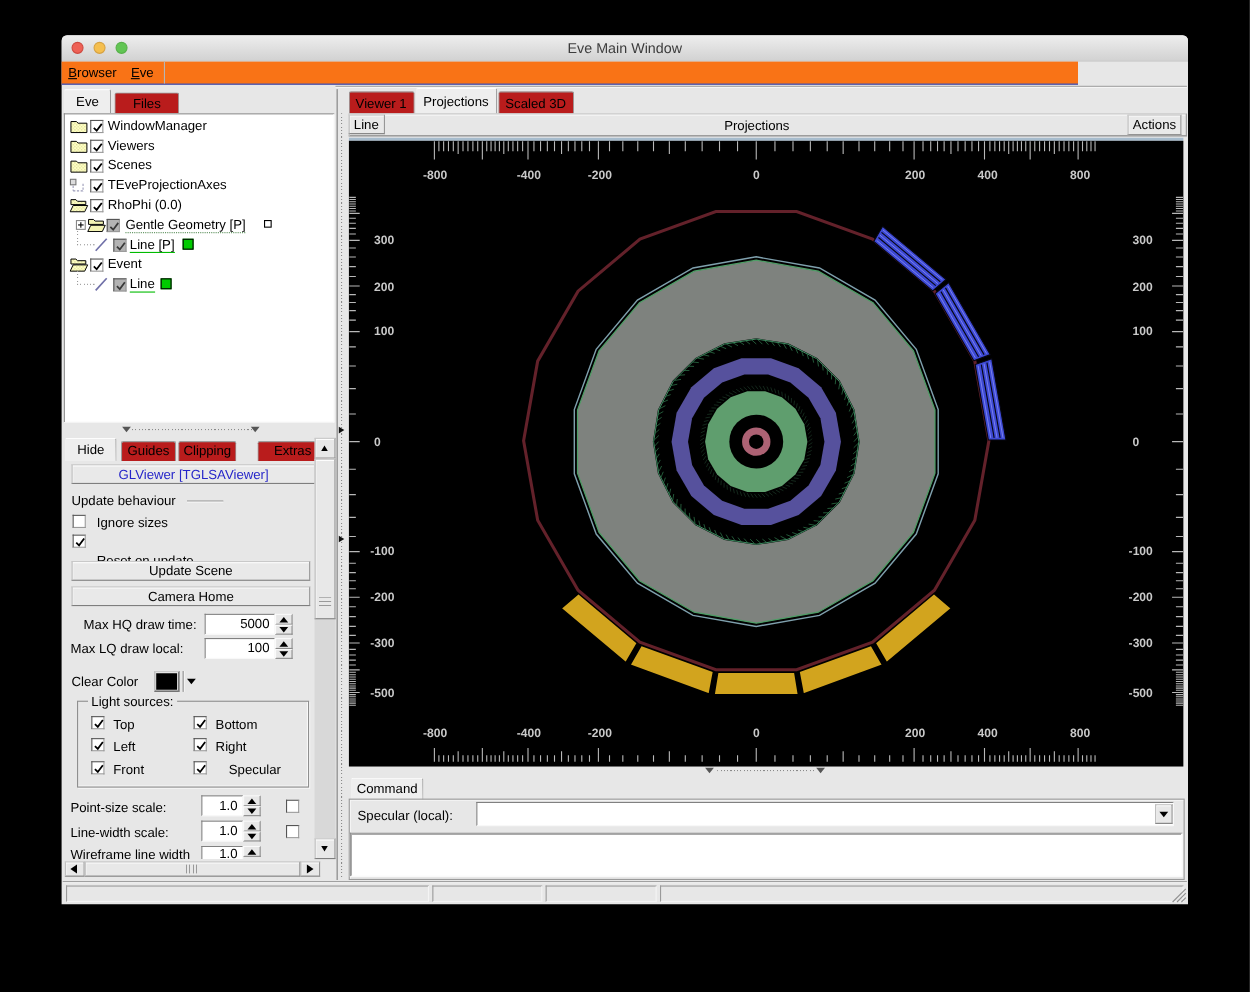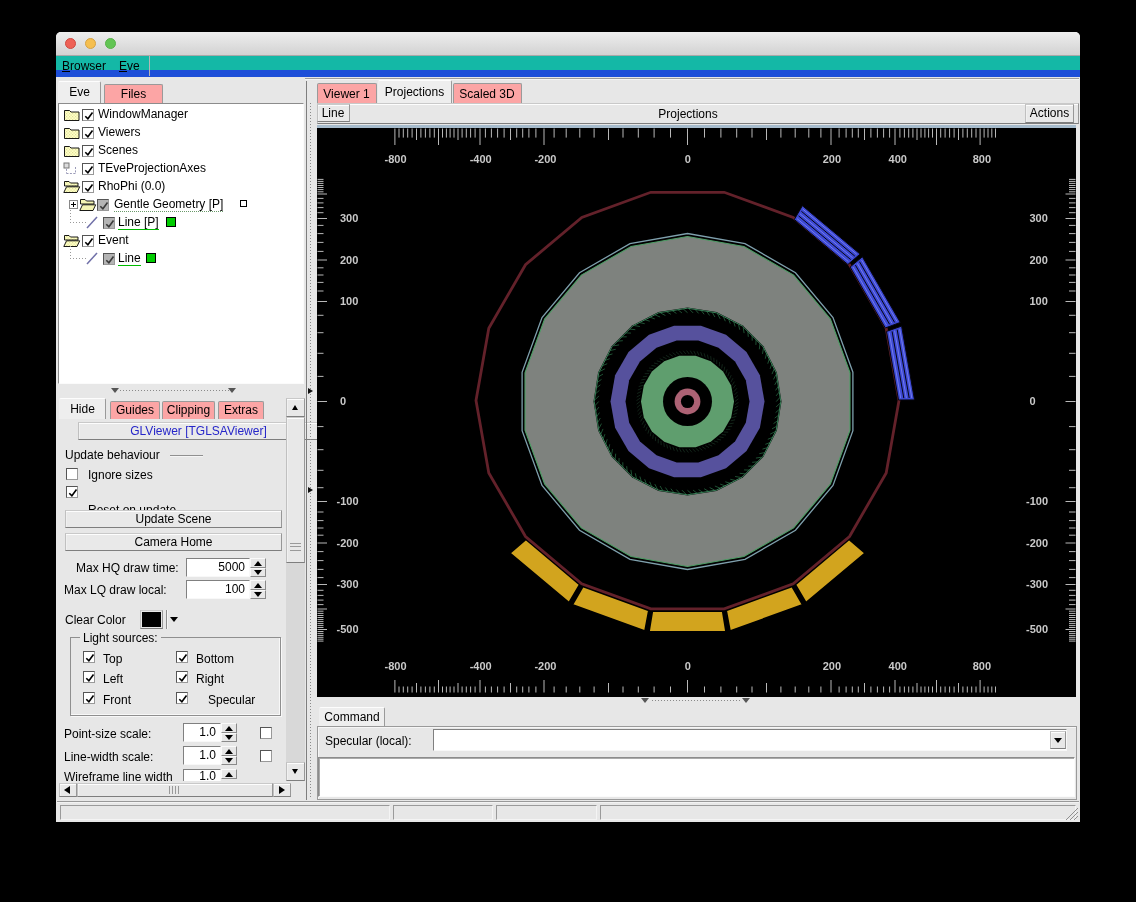--- a/index.html
+++ b/index.html
@@ -1,24 +1,24 @@
 <!DOCTYPE html>
 <html><head><meta charset="utf-8"><style>
 *{margin:0;padding:0;box-sizing:border-box}
 html,body{width:1136px;height:902px;background:#000;overflow:hidden}
 body{font-family:"Liberation Sans",sans-serif;-webkit-font-smoothing:antialiased}
 .abs{position:absolute}
 #win{position:absolute;left:56px;top:32px;width:1024px;height:790px;background:#e7e7e7;border-radius:5px 5px 0 0}
 #titlebar{position:absolute;left:0;top:0;width:1024px;height:24px;background:linear-gradient(#eeeeee,#d2d2d2);border-radius:5px 5px 0 0;border-bottom:1px solid #a8a8a8}
 .tl{position:absolute;top:6px;width:11px;height:11px;border-radius:50%}
 #title{position:absolute;left:0;top:0;width:1024px;height:24px;text-align:center;font-size:13px;line-height:24px;color:#3c3c3c}
-#menubar{position:absolute;left:0;top:24px;width:1024px;height:21px;background:#14b8a6;border-bottom:7px solid #1d4ed8}
+#menubar{position:absolute;left:0;top:24px;width:924px;height:21px;background:#f97316;border-bottom:1px solid #1d4ed8}
 .mi{position:absolute;top:0;height:21px;font-size:12px;line-height:20px;color:#000}
 .mi u{text-decoration:underline}
-.tab{position:absolute;font-size:12px;text-align:center;color:#000;background:#fca5a5;border:1px solid #9a9a9a;border-bottom:none;border-radius:2px 2px 0 0}
+.tab{position:absolute;font-size:12px;text-align:center;color:#000;background:#b91c1c;border:1px solid #9a9a9a;border-bottom:none;border-radius:2px 2px 0 0}
 .tab.on{background:#eeeeee;border-top-color:#fdfdfd;border-left-color:#efefef}
 .raised{border:1px solid #979797;border-top-color:#c9c9c9;border-left-color:#c0c0c0;border-bottom-color:#7e7e7e;box-shadow:inset 0 1px 0 #fdfdfd,inset 1px 0 0 #f0f0f0}
 .sunken{border-top:1px solid #8c8c8c;border-left:1px solid #8c8c8c;border-bottom:1px solid #fbfbfb;border-right:1px solid #fbfbfb}
 .btn{position:absolute;background:#e9e9e9;font-size:12px;text-align:center;color:#000}
 .cb{position:absolute;width:12px;height:12px;background:#fff;border:1px solid #555;border-bottom-color:#999;border-right-color:#999}
 .cb.gray{background:#b4b4b4}
 .cb svg{position:absolute;left:0;top:0}
 .lbl{position:absolute;font-size:12px;color:#000;white-space:nowrap}
 .field{position:absolute;background:#fff;border-top:1px solid #808080;border-left:1px solid #808080;border-bottom:1px solid #f8f8f8;border-right:1px solid #f8f8f8;font-size:12px;text-align:right;color:#000}
 .spin{position:absolute;width:16px}
@@ -31,20 +31,21 @@
 .tree-dot-h{background:repeating-linear-gradient(90deg,#999 0,#999 1px,transparent 1px,transparent 3px)}
 .trow{position:absolute;font-size:12px;color:#000;white-space:nowrap}
 .sq{position:absolute;width:10px;height:10px;border:1px solid #000}
 </style></head>
 <body>
 <div id="win">
   <div id="titlebar"></div>
   <div class="tl" style="left:8.5px;background:#ee6156;border:0.5px solid #ce4a40"></div>
   <div class="tl" style="left:28.5px;background:#f5bf4f;border:0.5px solid #d6a243"></div>
   <div class="tl" style="left:48.5px;background:#62c554;border:0.5px solid #58b14a"></div>
+  <div id="title">Eve Main Window</div>
   <div id="menubar">
     <div class="mi" style="left:6px"><u>B</u>rowser</div>
     <div class="mi" style="left:63px"><u>E</u>ve</div>
     <div class="abs" style="left:93px;top:0;width:1px;height:20px;background:#b5b5b5"></div>
   </div>
 </div>
 
 <div class="tab on" style="left:58px;top:81px;width:43px;height:22px;line-height:21px">Eve</div>
 <div class="tab" style="left:104px;top:84px;width:59px;height:19px;line-height:18px">Files</div>
 <div class="abs sunken" style="left:58px;top:103px;width:246px;height:281px;background:#fff"></div>
@@ -151,22 +152,22 @@
 <div class="trow" style="left:118px;top:252px;line-height:13px;border-bottom:1px solid #00bb00">Line</div>
 <div class="sq" style="left:146px;top:253px;background:#00cc00"></div>
 
 <div class="dotted-h abs" style="left:120px;top:390px;width:112px;height:1px"></div>
 <div class="arr abs" style="left:111px;top:388px;border-left:4px solid transparent;border-right:4px solid transparent;border-top:5px solid #555"></div>
 <div class="arr abs" style="left:228px;top:388px;border-left:4px solid transparent;border-right:4px solid transparent;border-top:5px solid #555"></div>
 
 <div class="tab on" style="left:59px;top:398px;width:47px;height:21px;line-height:20px">Hide</div>
 <div class="tab" style="left:110px;top:401px;width:50px;height:18px;line-height:17px">Guides</div>
 <div class="tab" style="left:162px;top:401px;width:53px;height:18px;line-height:17px">Clipping</div>
-<div class="tab" style="left:218px;top:401px;width:46px;height:18px;line-height:17px">Extras</div>
-<div class="btn raised" style="left:78px;top:422px;width:241px;height:18px;line-height:16px;color:#2626c9">GLViewer [TGLSAViewer]</div>
+<div class="tab" style="left:234px;top:401px;width:64px;height:18px;line-height:17px">Extras</div>
+<div class="btn raised" style="left:65px;top:422px;width:222px;height:18px;line-height:16px;color:#2626c9">GLViewer [TGLSAViewer]</div>
 <div class="lbl" style="left:65px;top:448px">Update behaviour</div>
 <div class="abs" style="left:170px;top:455px;width:33px;height:2px;border-top:1px solid #909090;border-bottom:1px solid #f5f5f5"></div>
 <div class="cb" style="left:66px;top:468px"></div>
 <div class="lbl" style="left:88px;top:468px">Ignore sizes</div>
 <div class="cb" style="left:66px;top:486px">
     <svg width="12" height="12">
       <path d="M2.3 6.2l2.6 2.6 4.6-6.2" stroke="#000" stroke-width="1.6" fill="none"></path>
     </svg>
   </div>
 <div class="lbl" style="left:88px;top:503px">Reset on update</div>

